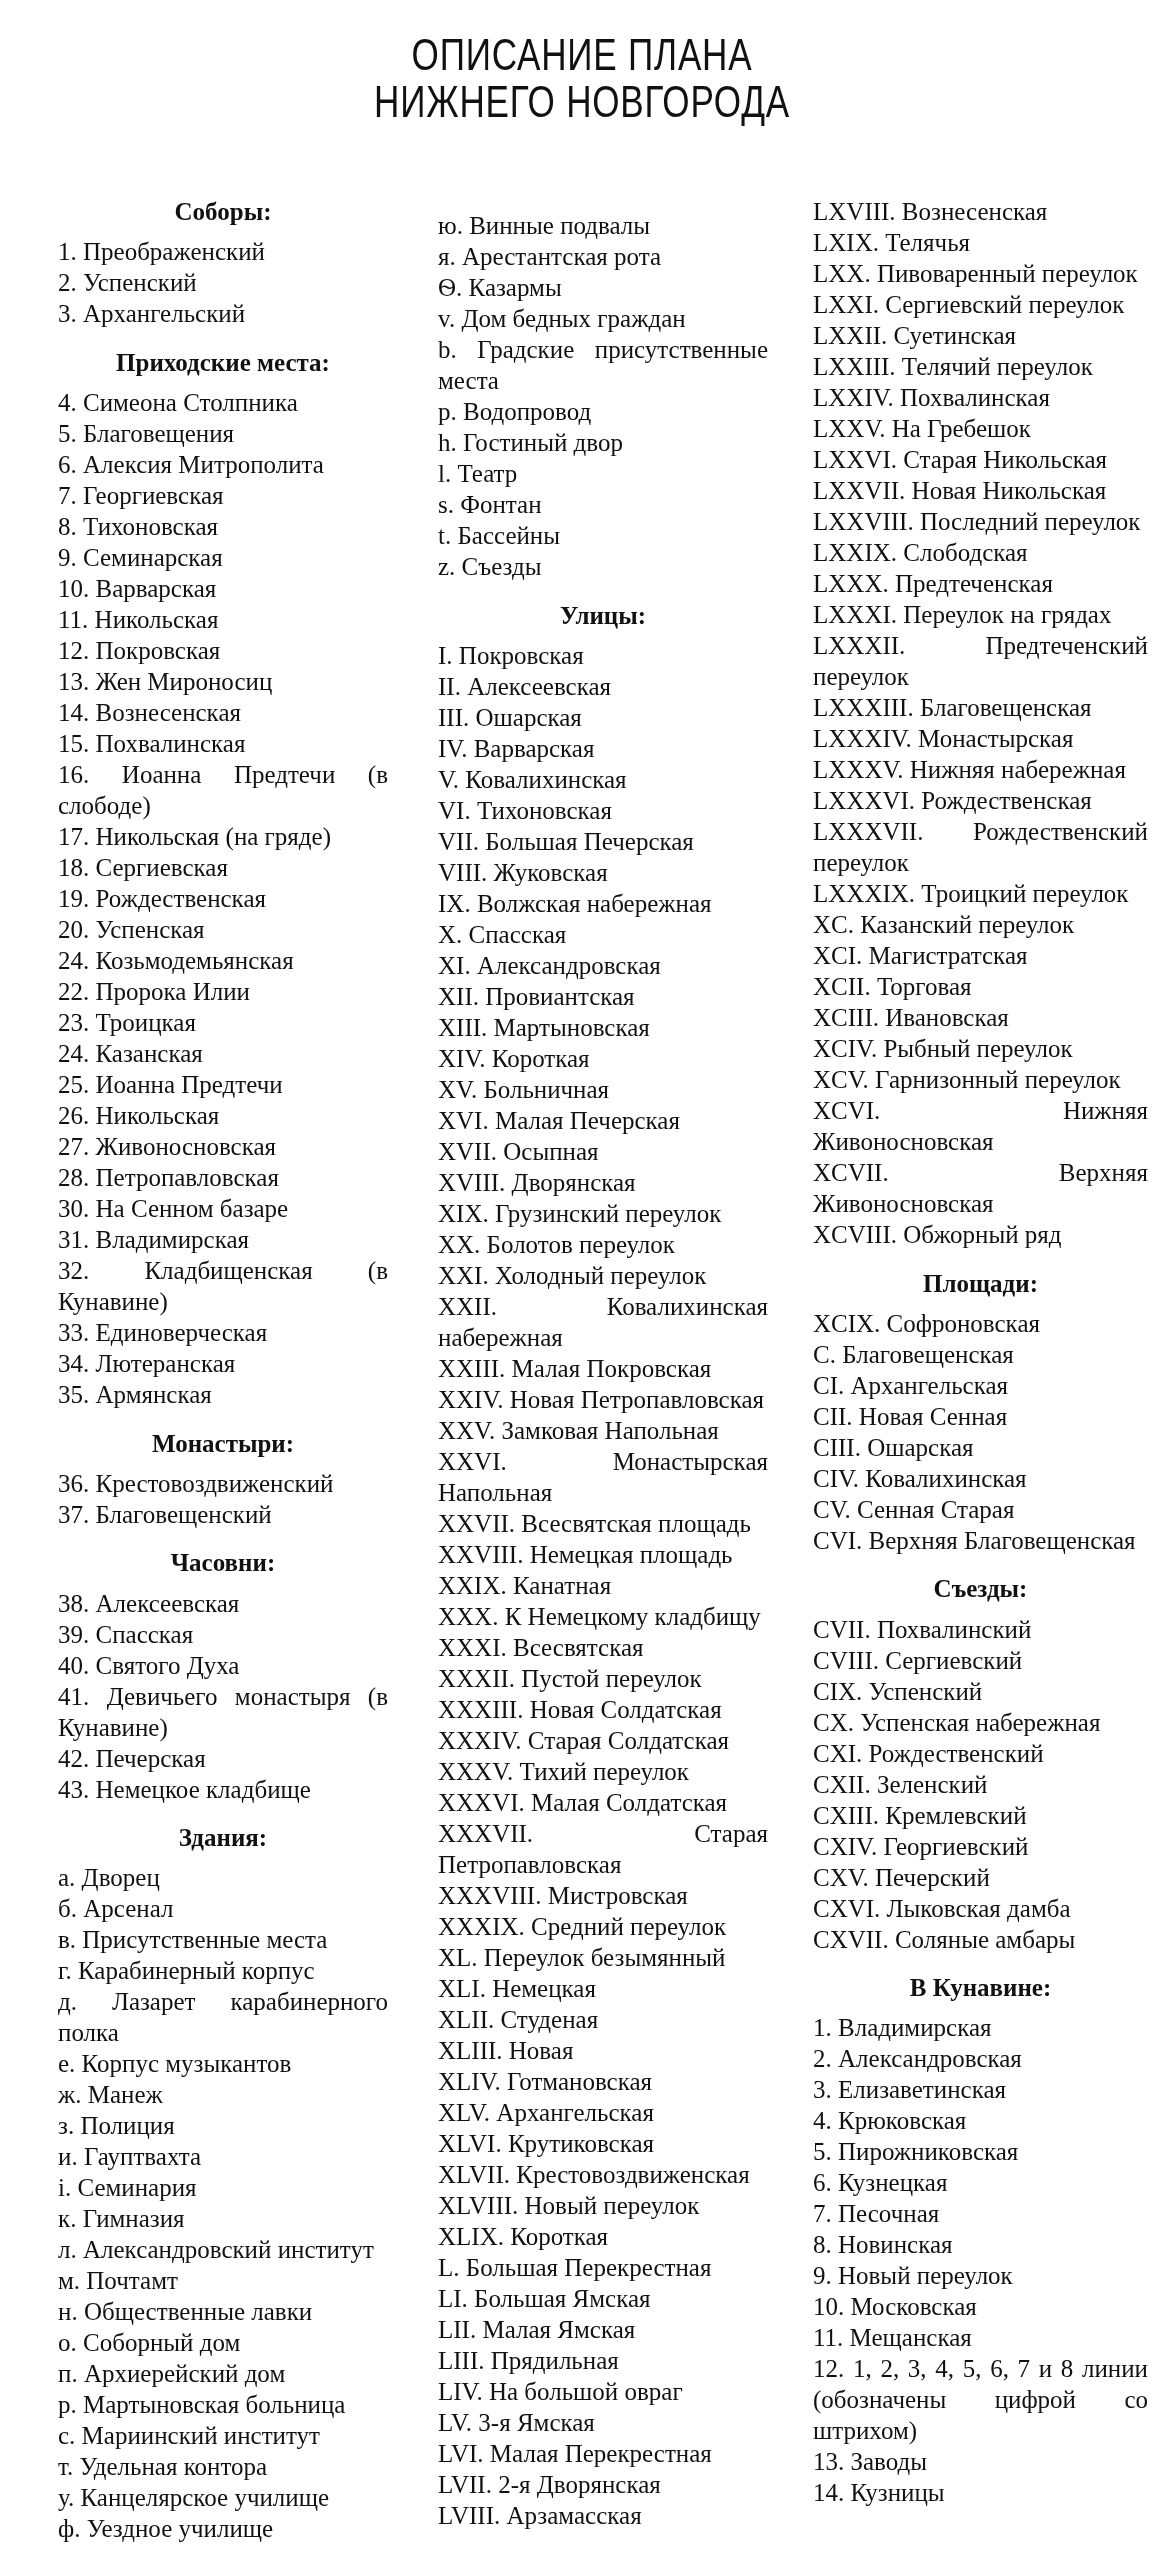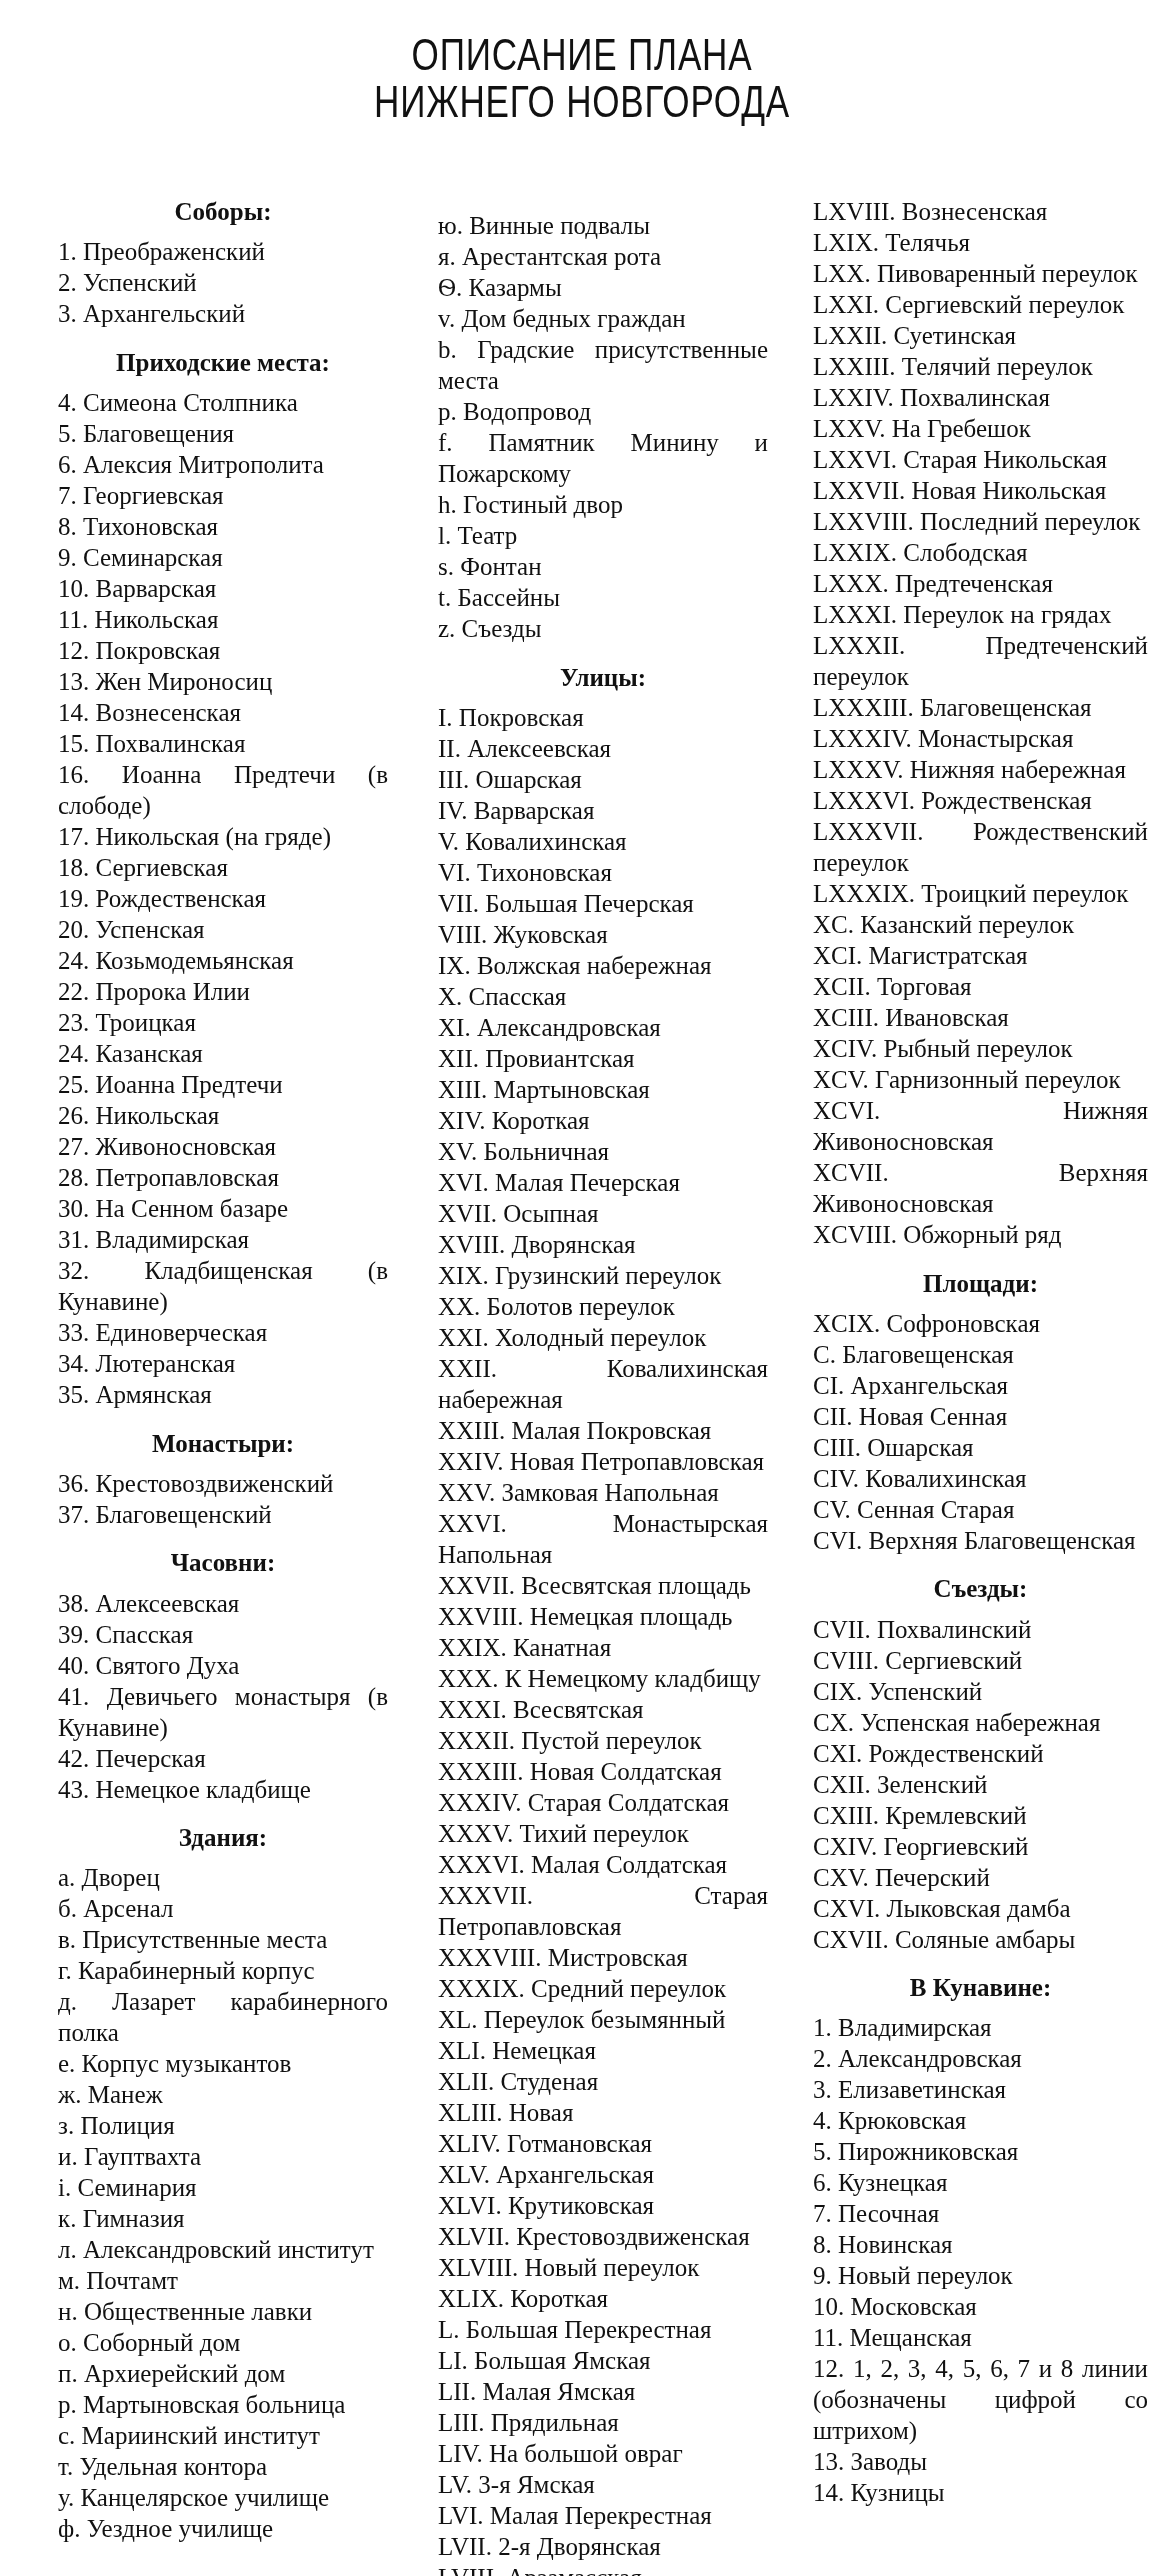--- a/index.html
+++ b/index.html
@@ -126,21 +126,20 @@
   </div>
 <div class="col mid">
     <div>
       <div class="list" style="margin-top: 14px;">
         <div class="item">ю. Винные подвалы</div>
         <div class="item">я. Арестантская рота</div>
         <div class="item">Ѳ. Казармы</div>
         <div class="item">v. Дом бедных граждан</div>
         <div class="item">b. Градские присутственные места</div>
         <div class="item">p. Водопровод</div>
-        <div class="item">f. Памятник Минину и Пожарскому</div>
         <div class="item">h. Гостиный двор</div>
         <div class="item">l. Театр</div>
         <div class="item">s. Фонтан</div>
         <div class="item">t. Бассейны</div>
         <div class="item">z. Съезды</div>
       </div>
     </div>
     <div>
       <div class="heading gap">Улицы:</div>
       <div class="list">

